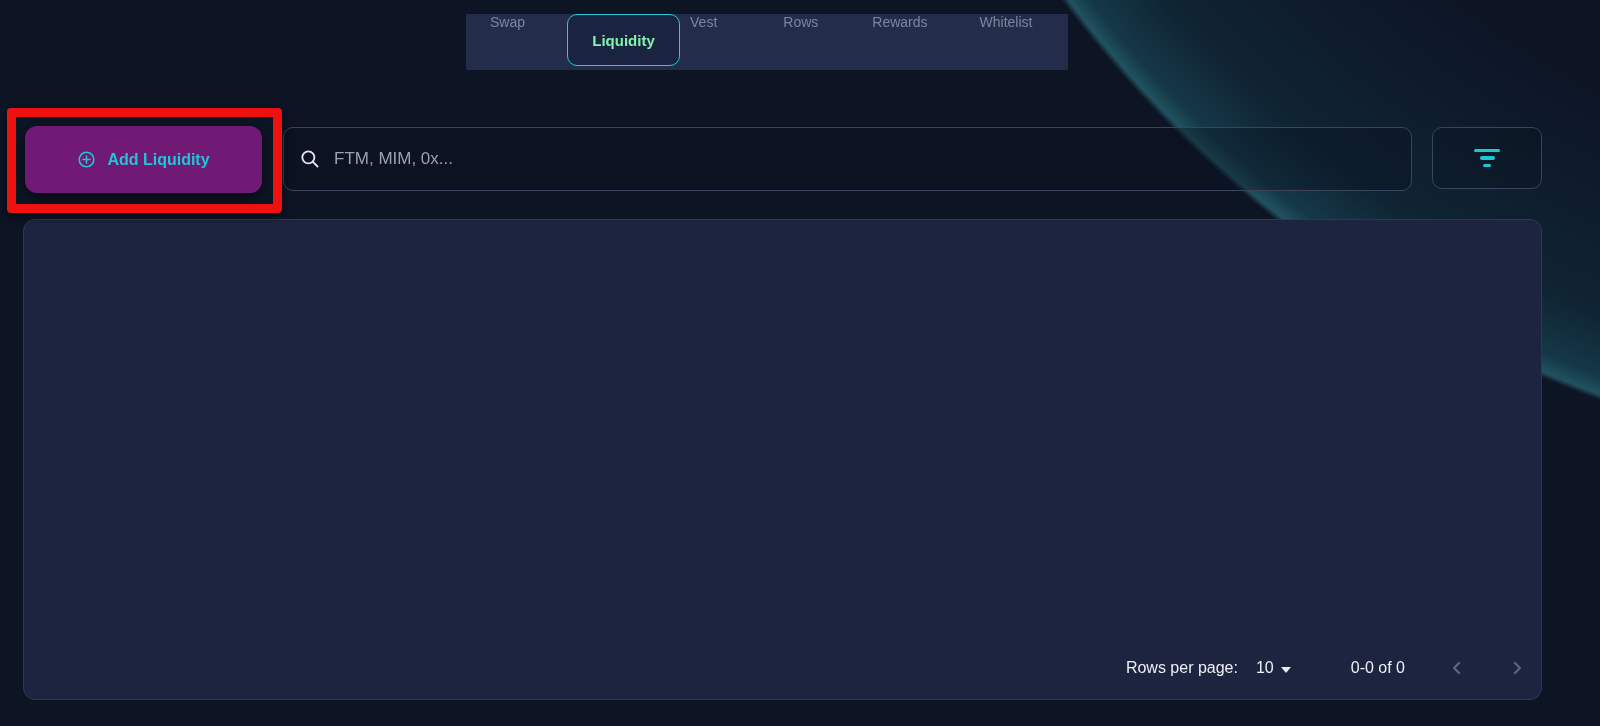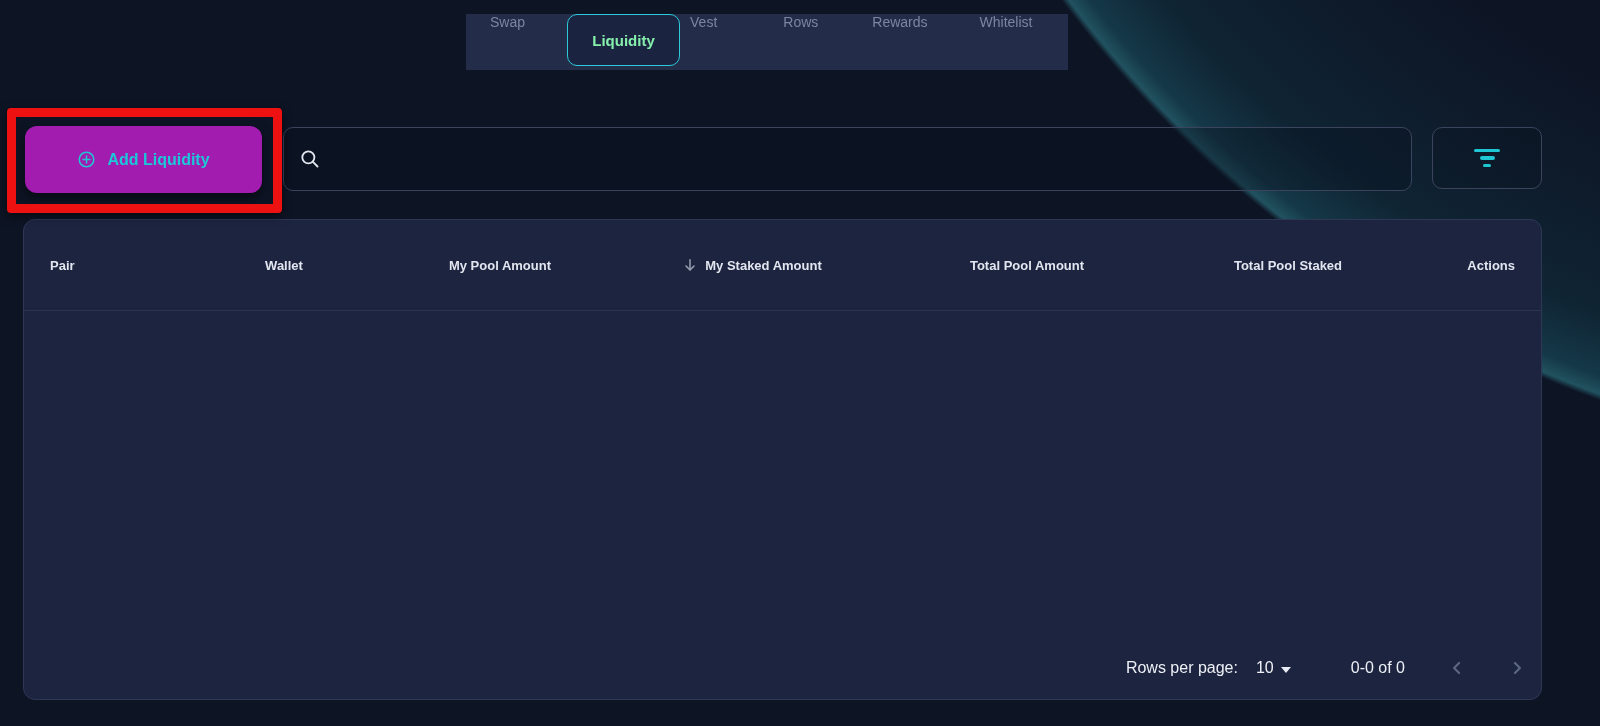--- a/index.html
+++ b/index.html
@@ -46,21 +46,21 @@
 
   
   .annotation-box {
     position:absolute; left:7px; top:108px; width:275px; height:105px;
     border:9px solid #ee1111; border-radius:4px;
     box-shadow:0 3px 10px rgba(0,0,0,0.55);
     pointer-events:none; z-index:5;
   }
   .add-btn {
     position:absolute; left:25px; top:126px; width:237px; height:67px;
-    background:#a21caf; border-radius:12px;
+    background:#701a75; border-radius:12px;
     display:flex; align-items:center; justify-content:center; gap:11px;
     color:#1cc8d8; font-weight:bold; font-size:16px;
     box-shadow:0 5px 12px rgba(0,0,0,0.5);
     cursor:pointer; z-index:4; border:none;
   }
   .search-box {
     position:absolute; left:283px; top:127px; width:1129px; height:64px;
     border:1px solid #3b445c; border-radius:10px;
     background:rgba(8,14,28,0.35);
     display:flex; align-items:center; gap:13px; padding:0 15px;
@@ -143,48 +143,32 @@
   <span>Add Liquidity</span>
 </button>
 
 <div class="search-box">
   <span style="display:flex;">
     <svg width="22" height="22" viewBox="0 0 24 24" fill="none">
       <circle cx="10.2" cy="10.2" r="6.6" stroke="#e2e6ee" stroke-width="2"></circle>
       <line x1="15.2" y1="15.2" x2="20.2" y2="20.2" stroke="#e2e6ee" stroke-width="2" stroke-linecap="round"></line>
     </svg>
   </span>
+  <input type="text" placeholder="FTM, MIM, 0x..." style="">
 </div>
 
 <button class="filter-btn">
   <span style="display:flex;flex-direction:column;align-items:center;gap:4px;">
     <span class="filter-bar b1"></span>
     <span class="filter-bar b2"></span>
     <span class="filter-bar b3"></span>
   </span>
 </button>
 
 <section class="panel">
-  <div class="thead">
-    <div class="th first">Pair</div>
-    <div class="th">Wallet</div>
-    <div class="th">My Pool Amount</div>
-    <div class="th sorted">
-      <span style="display:flex;">
-        <svg width="16" height="16" viewBox="0 0 24 24" fill="none">
-          <line x1="12" y1="4" x2="12" y2="19" stroke="#9aa2b2" stroke-width="2.2" stroke-linecap="round"></line>
-          <polyline points="6,13.5 12,19.5 18,13.5" stroke="#9aa2b2" stroke-width="2.2" fill="none" stroke-linecap="round" stroke-linejoin="round"></polyline>
-        </svg>
-      </span>
-      <span>My Staked Amount</span>
-    </div>
-    <div class="th">Total Pool Amount</div>
-    <div class="th">Total Pool Staked</div>
-    <div class="th last">Actions</div>
-  </div>
 
   <div class="tbody"></div>
 
   <div class="tfoot">
     <span>Rows per page:</span>
     <span class="rpp-value">
       <span>10</span>
       <span class="caret-down"></span>
     </span>
     <span class="range-label">0-0 of 0</span>

